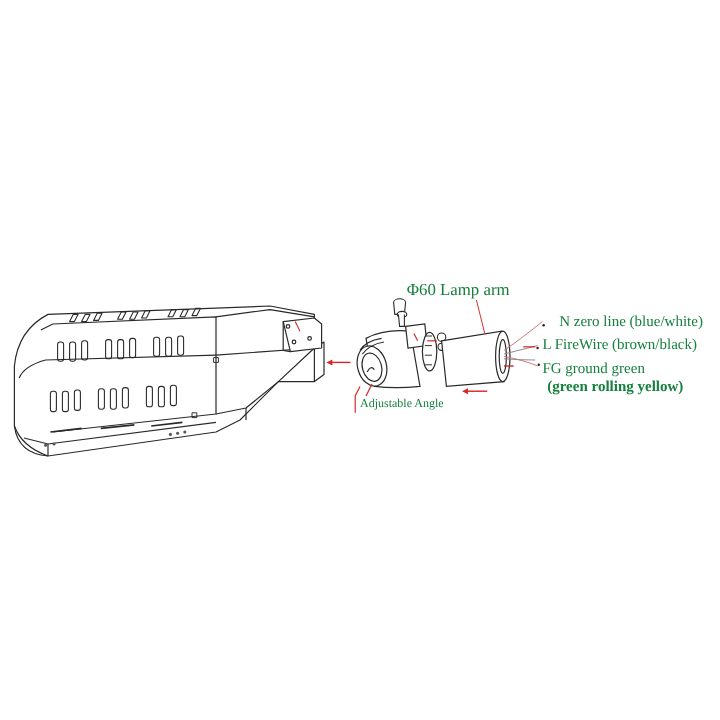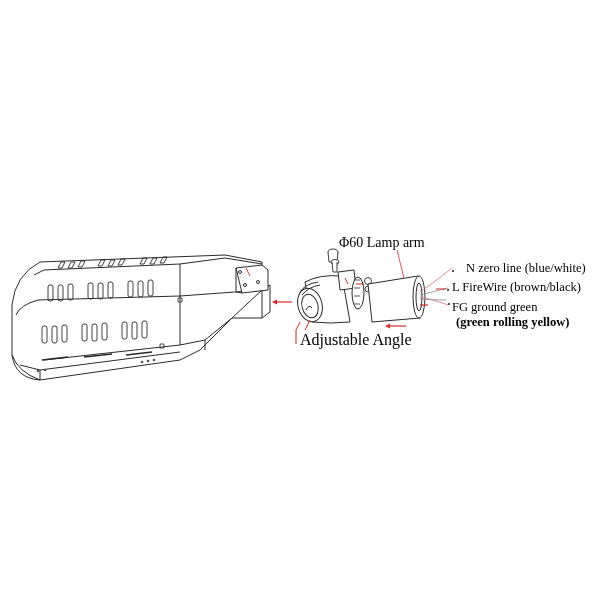--- a/index.html
+++ b/index.html
@@ -1,26 +1,26 @@
 <!DOCTYPE html>
 <html><head>
   <meta charset="utf-8">
   <style>
     html, body { margin: 0; padding: 0; background: #ffffff; }
     body { width: 600px; height: 600px; position: relative; overflow: hidden; }
     #diagram { position: absolute; left: 0; top: 0; width: 600px; height: 600px; }
     .lbl {
       position: absolute;
       font-family: "Liberation Serif", "DejaVu Serif", serif;
-      color: #000000;
+      color: #15803d;
       white-space: nowrap;
       line-height: 1;
     }
     .lbl-lamp-arm { left: 339px; top: 236px; font-size: 14px; }
-    .lbl-angle { left: 300px; top: 332px; font-size: 16px; }
+    .lbl-angle { left: 300px; top: 332px; font-size: 10px; }
     .lbl-wire { font-size: 12.5px; }
     .lbl-n { left: 466px; top: 262px; }
     .lbl-l { left: 452px; top: 281px; text-align: center; }
     .lbl-fg1 { left: 452px; top: 301px; }
     .lbl-fg2 { left: 456px; top: 316px; font-weight: bold; }
     .bullet { position: absolute; width: 2px; height: 2px; background: #222; border-radius: 1px; }
   </style>
 </head>
 <body>
 

